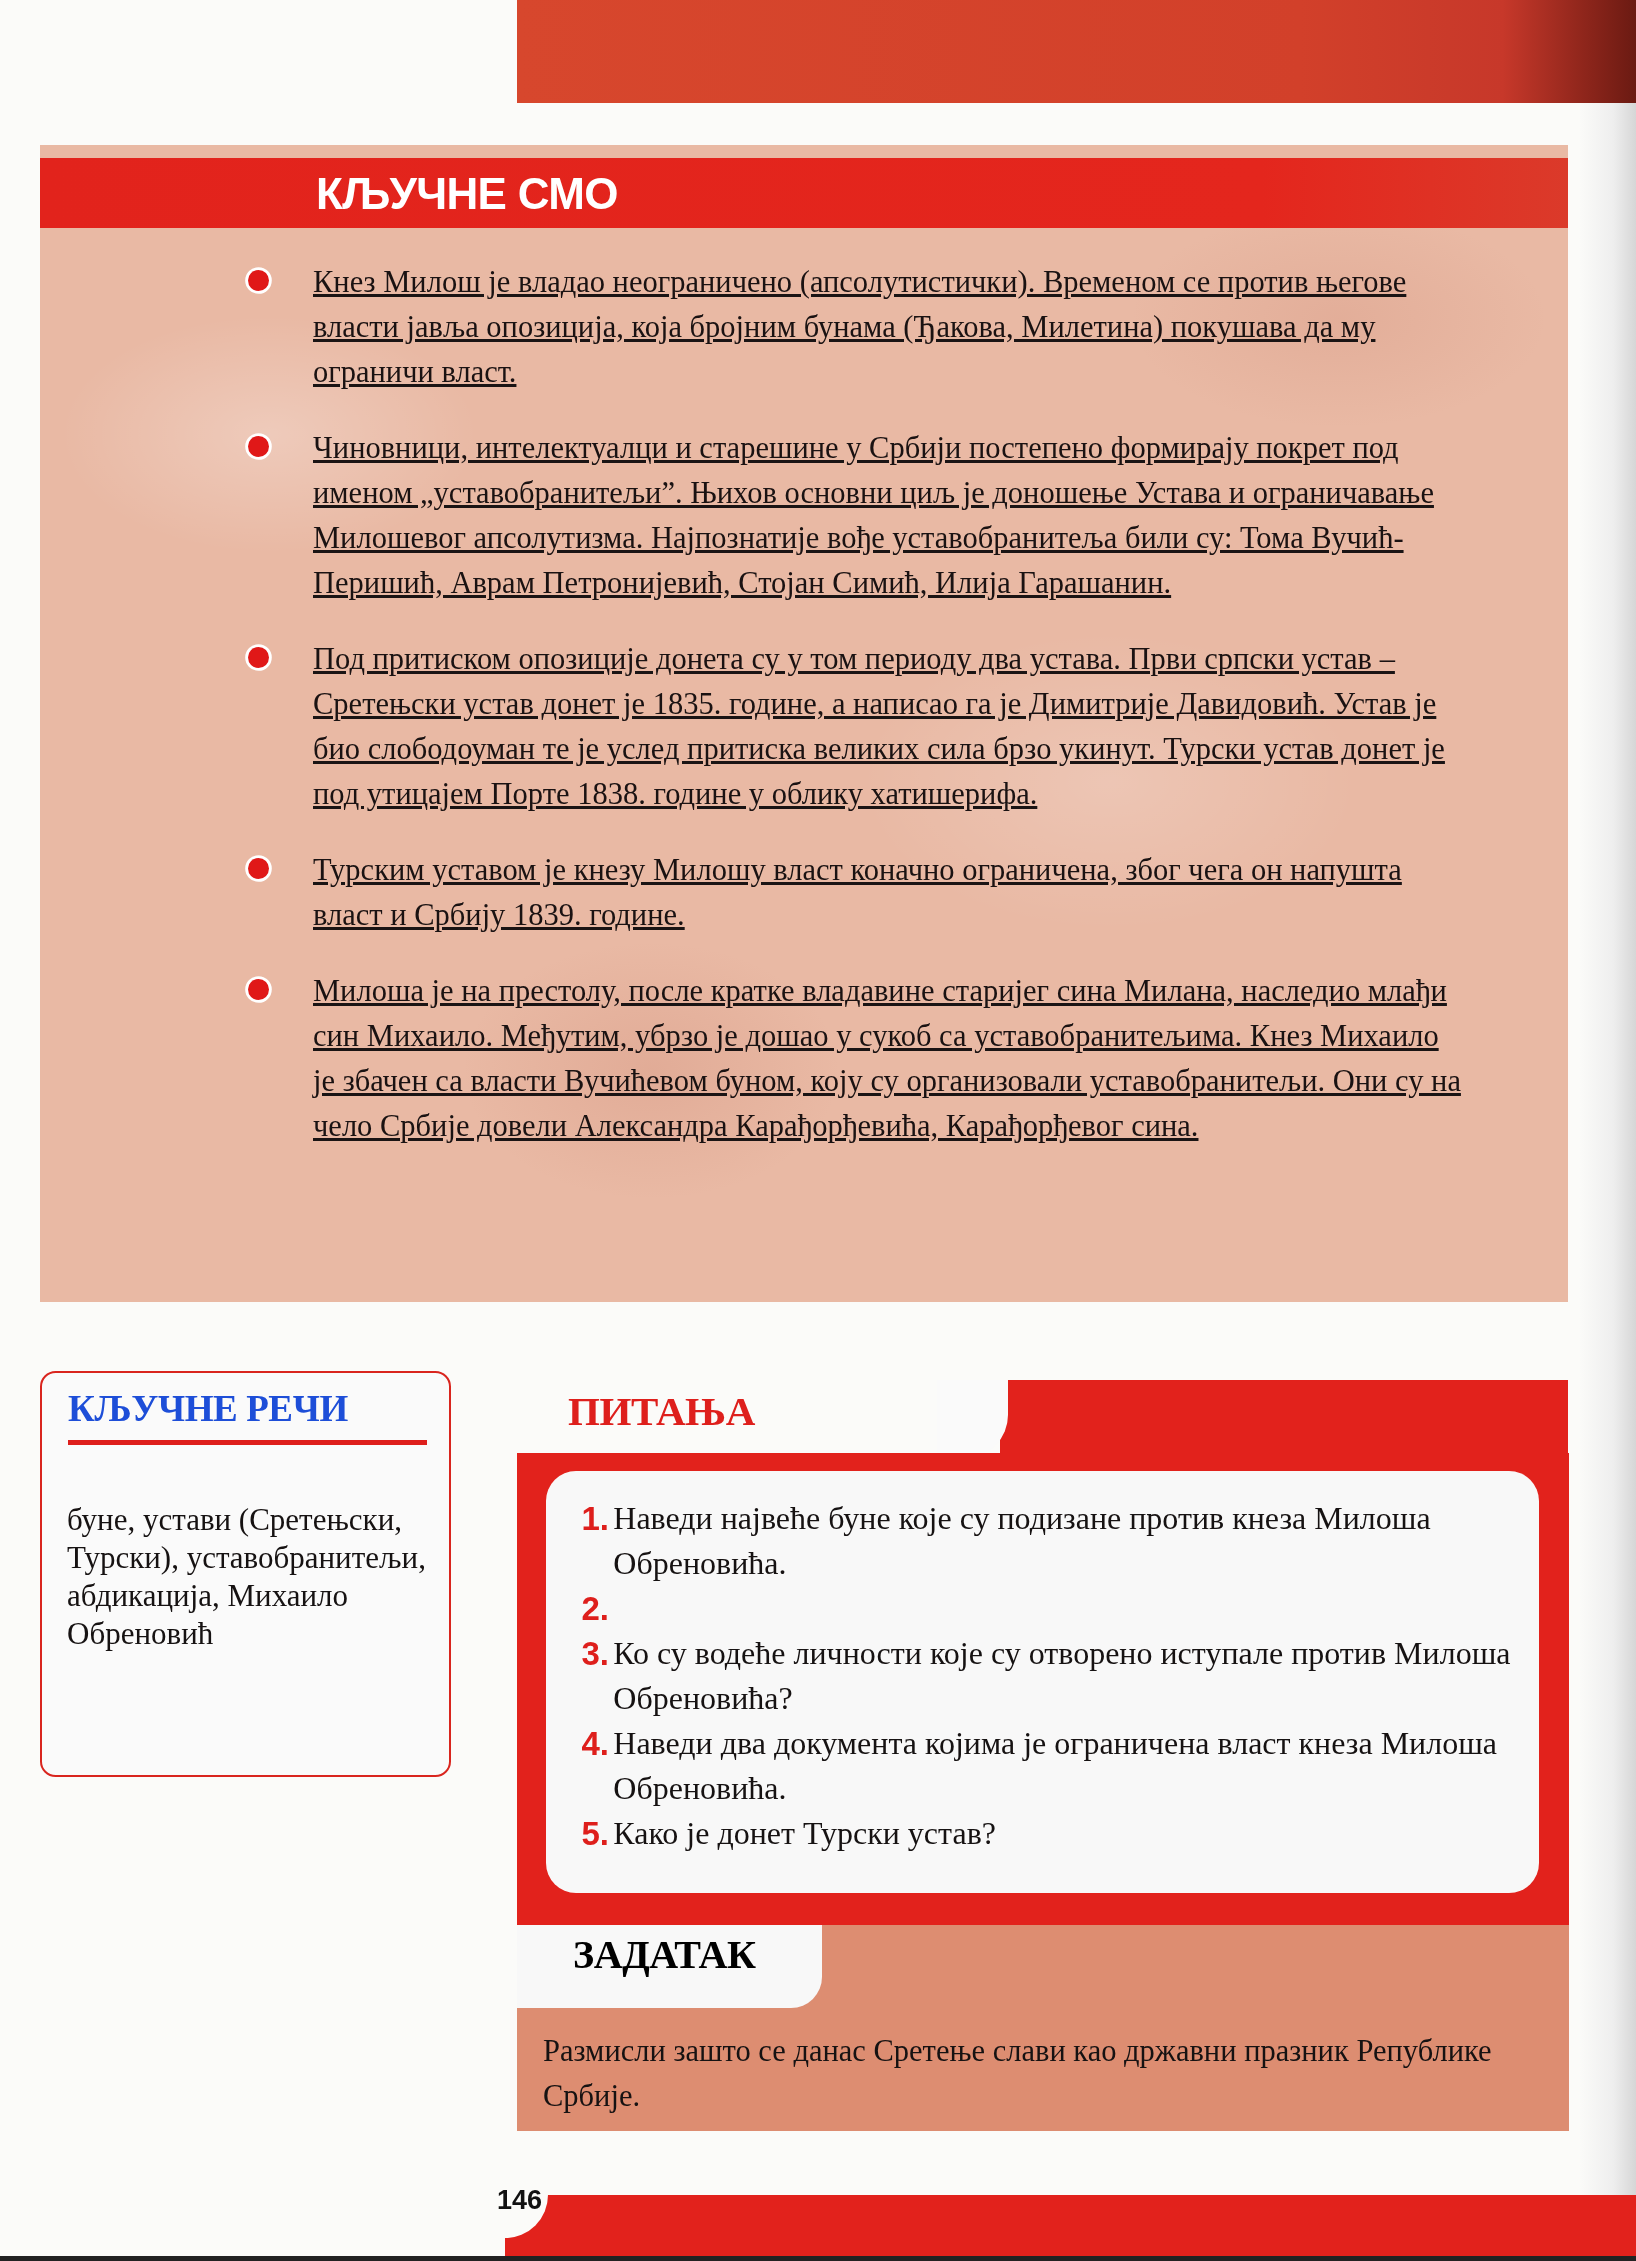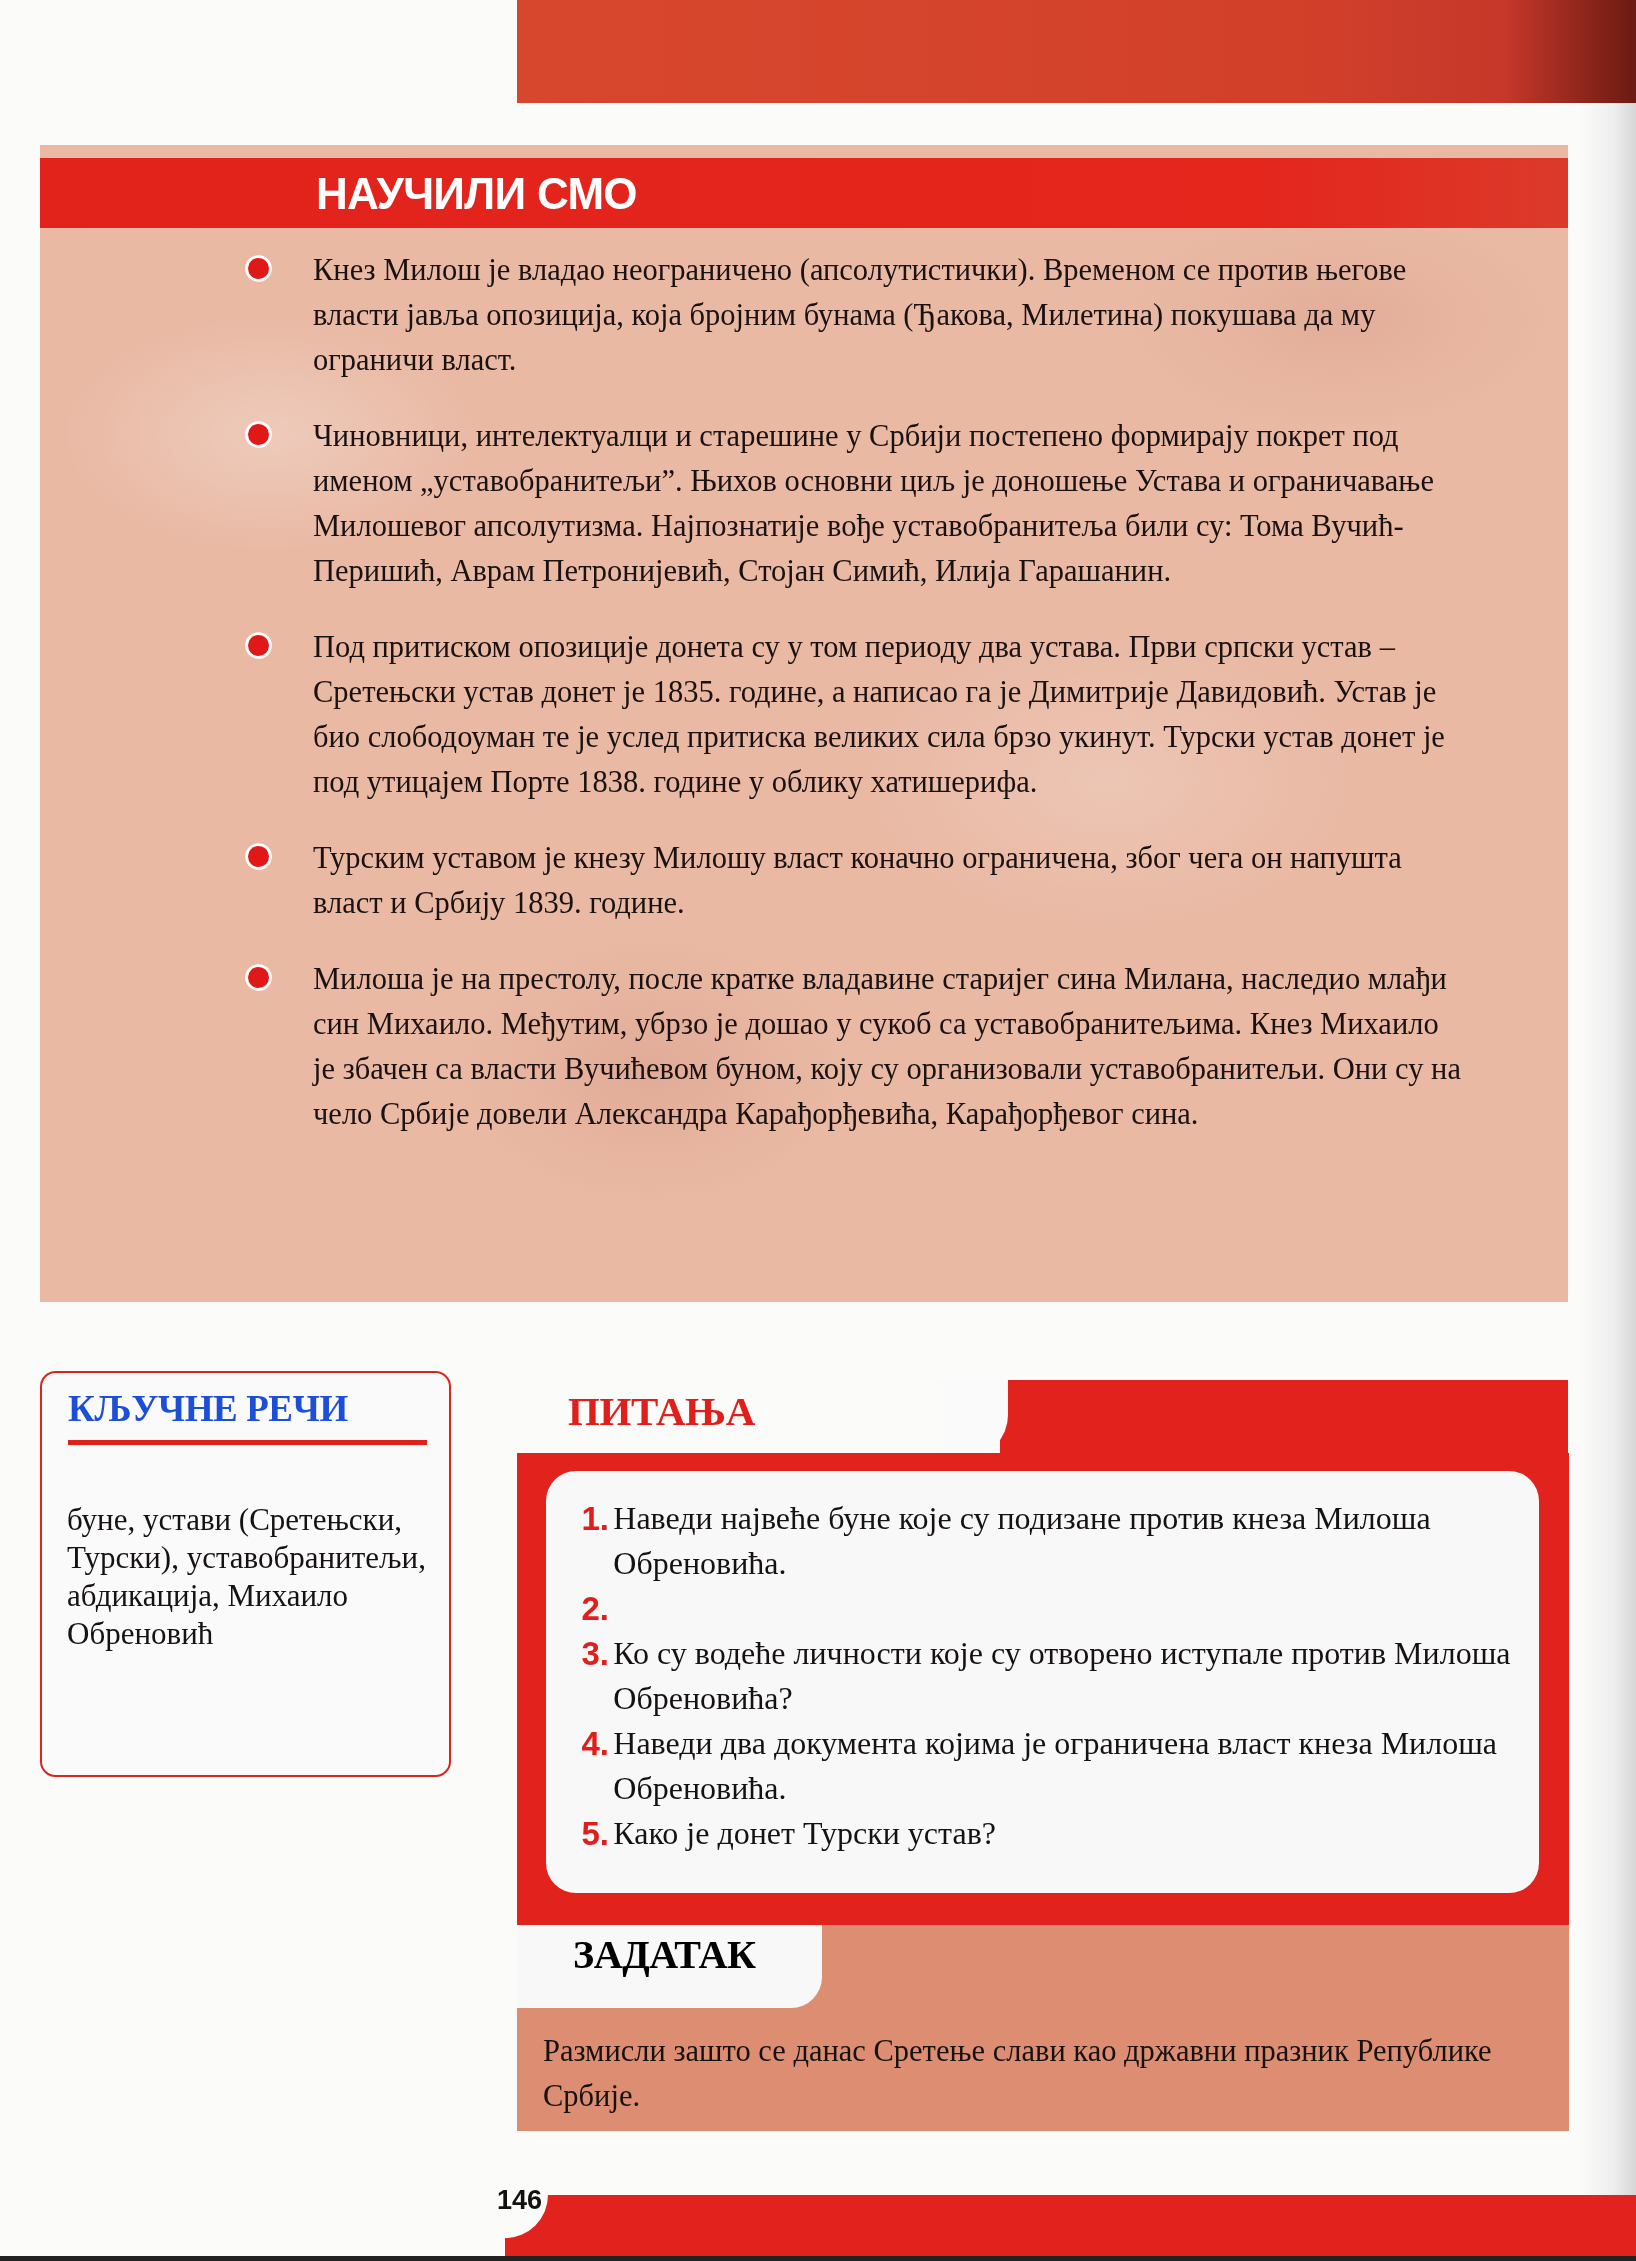--- a/index.html
+++ b/index.html
@@ -35,21 +35,21 @@
   .main-header {
     left: 40px; top: 158px; width: 1528px; height: 70px;
     background: linear-gradient(90deg, #e2231c 0%, #e4261d 80%, #db3a2a 100%);
   }
   .main-title {
     left: 316px; top: 162px; height: 64px; line-height: 64px;
     font-family: "Liberation Sans", "DejaVu Sans", sans-serif;
     font-weight: bold; font-size: 44px; color: #ffffff; letter-spacing: -0.7px;
   }
 
-  .bullets { left: 241px; top: 248px; width: 1220px; }
+  .bullets { left: 241px; top: 260px; width: 1220px; text-decoration: underline; }
   .bullet-item { position: relative; padding-left: 72px; margin-bottom: 31px; }
   .bullet-dot {
     position: absolute; left: 7px; top: 10px; width: 21px; height: 21px;
     border-radius: 50%; background: #e01818; box-shadow: 0 0 0 2.8px #ffffff;
   }
   .bullet-text {
     font-size: 30.5px; line-height: 45px; color: #1a1212;
     font-family: "Liberation Serif", "DejaVu Serif", serif;
   }
 
@@ -123,21 +123,21 @@
 </style>
 </head>
 <body>
 
 <div class="abs top-block"></div>
 <div class="abs page-curl"></div>
 
 <section>
   <div class="abs main-panel"></div>
   <div class="abs main-header"></div>
-  <div class="abs main-title">НАУЧИЛИ СМО</div>
+  <div class="abs main-title">КЉУЧНЕ СМО</div>
 
   <div class="abs bullets">
     <div class="bullet-item">
       <span class="bullet-dot"></span>
       <div class="bullet-text">Кнез Милош је владао неограничено (апсолутистички). Временом се против његове власти јавља опозиција, која бројним бунама (Ђакова, Милетина) покушава да му ограничи власт.</div>
     </div>
     <div class="bullet-item">
       <span class="bullet-dot"></span>
       <div class="bullet-text">Чиновници, интелектуалци и старешине у Србији постепено формирају покрет под именом „уставобранитељи”. Њихов основни циљ је доношење Устава и ограничавање Милошевог апсолутизма. Најпознатије вође уставобранитеља били су: Тома Вучић-Перишић, Аврам Петронијевић, Стојан Симић, Илија Гарашанин.</div>
     </div>

